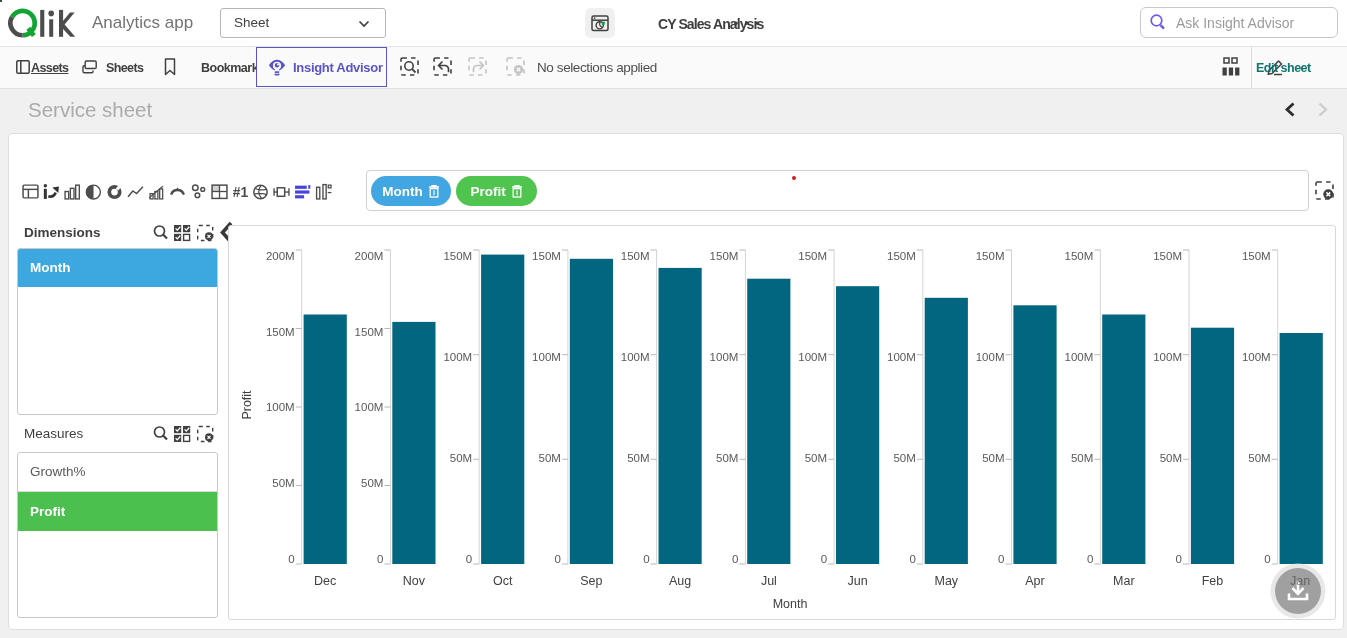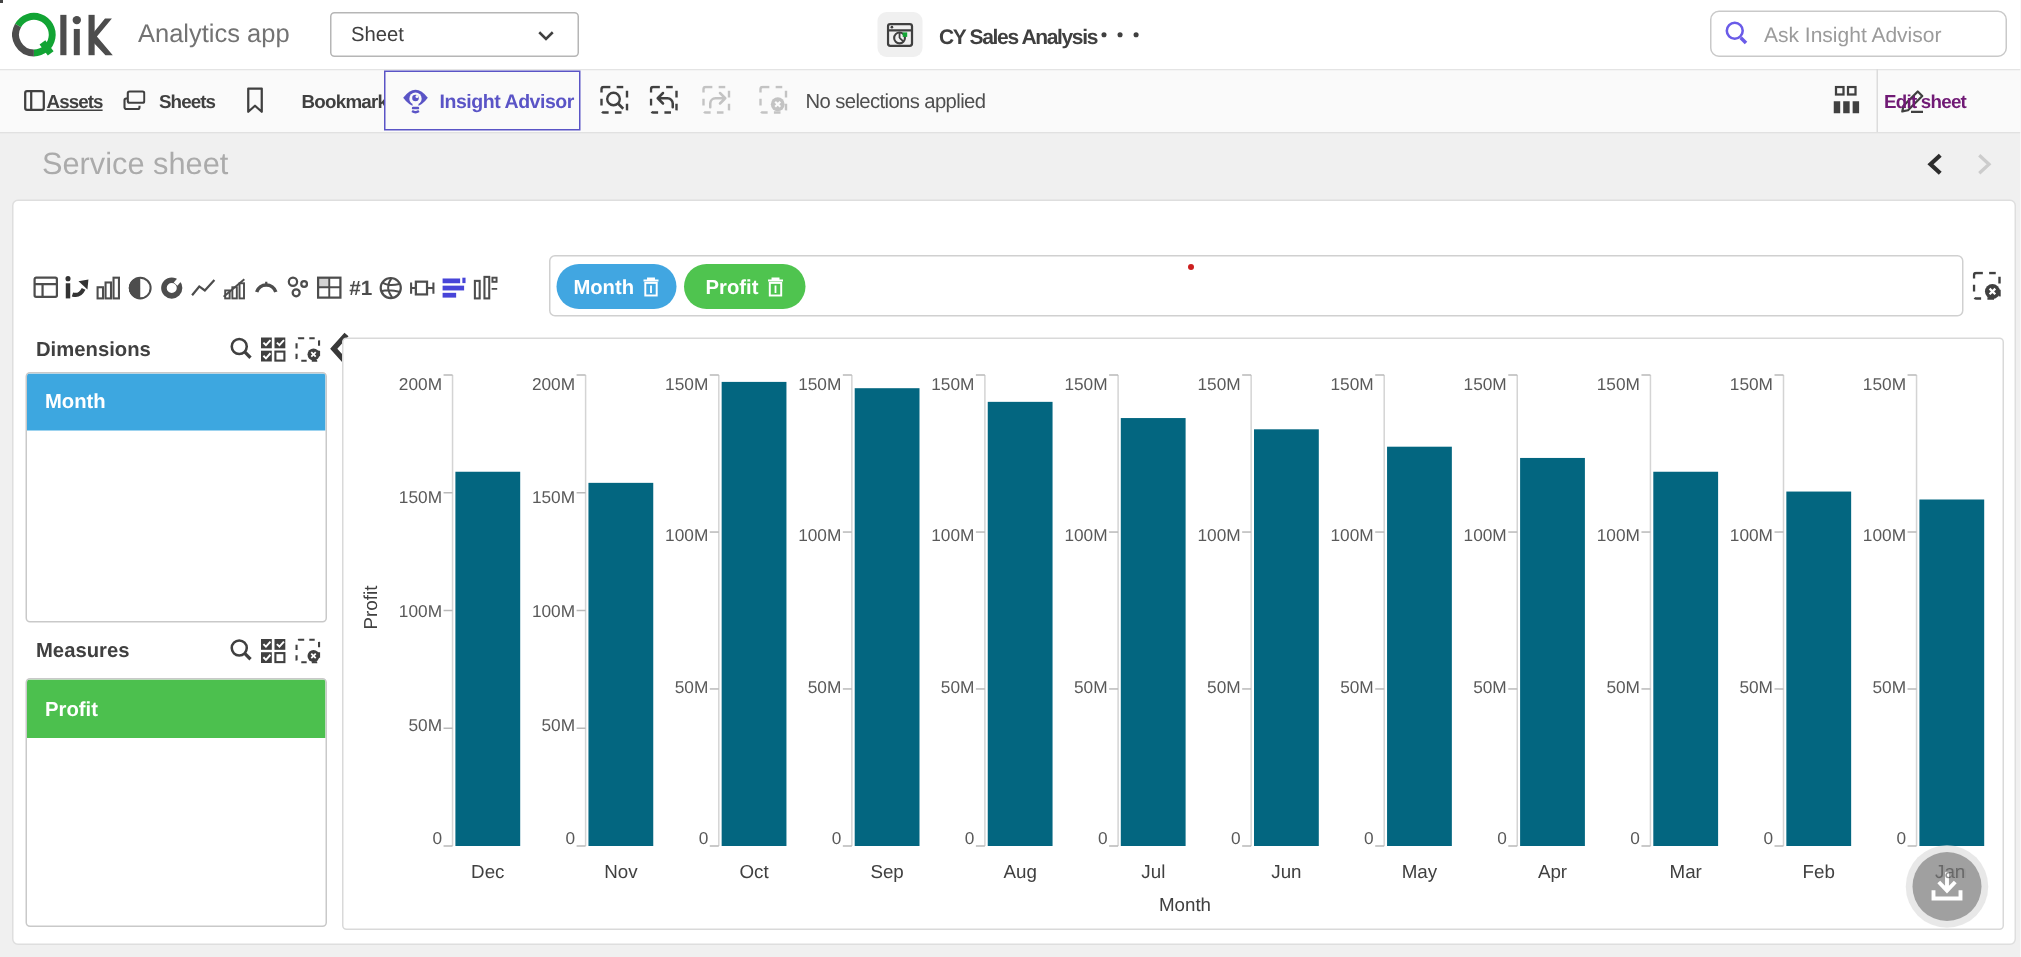--- a/index.html
+++ b/index.html
@@ -27,21 +27,21 @@
   </svg>
 <div class="abs" style="left:585px;top:8px;width:30px;height:30px;background:#f0f0f0;border-radius:6px;"></div>
 <svg class="abs" style="left:591px;top:14px;" width="19" height="19" viewBox="0 0 19 19">
 <rect x="1" y="2" width="16" height="14.5" rx="1.5" fill="none" stroke="#404040" stroke-width="1.5"></rect>
 <line x1="1" y1="6.2" x2="17" y2="6.2" stroke="#404040" stroke-width="1.5"></line>
 <circle cx="3.6" cy="4.1" r="0.9" fill="#404040"></circle>
 <circle cx="8.7" cy="11.3" r="3.6" fill="none" stroke="#404040" stroke-width="1.4"></circle>
 <path d="M8.7 11.3 V7.7 M8.7 11.3 L11.2 13.6" stroke="#404040" stroke-width="1.2" fill="none"></path>
 <rect x="10.8" y="7.6" width="3" height="3" fill="#12a434"></rect>
 </svg>
-<div class="abs" style="left:626px;top:16px;font-size:14px;font-weight:bold;color:#404040;letter-spacing:-0.9px;">CY Sales Analysis</div>
+<div class="abs" style="left:658px;top:16px;font-size:14px;font-weight:bold;color:#404040;letter-spacing:-0.9px;">CY Sales Analysis</div>
 <svg class="abs" style="left:734px;top:21px;" width="26" height="5" viewBox="0 0 26 5">
     <circle cx="2" cy="2.2" r="1.7" fill="#404040"></circle>
     <circle cx="12.7" cy="2.2" r="1.7" fill="#404040"></circle>
     <circle cx="23.4" cy="2.2" r="1.7" fill="#404040"></circle>
   </svg>
 <div class="abs" style="left:1140px;top:7px;width:198px;height:31px;border:1px solid #c9c9c9;border-radius:6px;background:#fff;"></div>
 <svg class="abs" style="left:1149px;top:13px;" width="18" height="18" viewBox="0 0 18 18">
     <circle cx="7.5" cy="7.5" r="5.3" fill="none" stroke="#6a5be8" stroke-width="1.7"></circle>
     <line x1="11.5" y1="12.2" x2="15" y2="15.7" stroke="#6a5be8" stroke-width="2.4"></line>
   </svg>
@@ -96,21 +96,21 @@
 <rect x="11" y="1" width="5" height="5" fill="none" stroke="#404040" stroke-width="1.5"></rect>
 <rect x="1.5" y="10.5" width="4.3" height="8" fill="#404040"></rect>
 <rect x="7.8" y="10.5" width="4.3" height="8" fill="#404040"></rect>
 <rect x="14.1" y="10.5" width="4.3" height="8" fill="#404040"></rect>
 </svg>
 <div class="abs" style="left:1251px;top:46px;width:1px;height:42px;background:#dcdcdc;"></div>
 <svg class="abs" style="left:1266px;top:58px;" width="18" height="18" viewBox="0 0 18 18">
 <path d="M3 12.5 L12.5 3 L15.5 6 L6 15.5 L2.2 16.3 z" fill="none" stroke="#404040" stroke-width="1.5" stroke-linejoin="round"></path>
 <line x1="8" y1="16.5" x2="16" y2="16.5" stroke="#404040" stroke-width="1.5"></line>
 </svg>
-<div class="abs" style="left:1256px;top:61px;font-size:12.5px;font-weight:bold;color:#701a75;letter-spacing:-0.5px;">Edit sheet</div>
+<div class="abs" style="left:1256px;top:61px;font-size:12.5px;font-weight:bold;color:#0f766e;letter-spacing:-0.5px;">Edit sheet</div>
 <div class="abs" style="left:28px;top:98px;font-size:20.5px;color:#ababab;">Service sheet</div>
 <svg class="abs" style="left:1283px;top:102px;" width="14" height="15" viewBox="0 0 14 15">
     <path d="M10.5 1.5 L4 7.5 L10.5 13.5" fill="none" stroke="#2d2d2d" stroke-width="2.8"></path>
   </svg>
 <svg class="abs" style="left:1316px;top:102px;" width="14" height="15" viewBox="0 0 14 15">
     <path d="M3.5 1.5 L10 7.5 L3.5 13.5" fill="none" stroke="#cccccc" stroke-width="2.2"></path>
   </svg>
 <div class="abs" style="left:8px;top:133px;width:1336px;height:497px;background:#fff;border:1px solid #dedede;border-radius:4px;"></div>
 <svg style="position:absolute;left:22px;top:183px;" width="17" height="17" viewBox="0 0 16 16">
     <rect x="1" y="2" width="14" height="12" rx="1" fill="none" stroke="#4d4d4d" stroke-width="1.4"></rect>
@@ -222,40 +222,41 @@
       <circle cx="12" cy="12.3" r="4" fill="#404040"></circle>
       <path d="M10.5 10.8 l3 3 M13.5 10.8 l-3 3" stroke="#fff" stroke-width="1.2"></path>
     </g>
   </svg>
 <svg class="abs" style="left:219px;top:221px;" width="15" height="23" viewBox="0 0 15 23">
     <path d="M12 2 L3.5 11.5 L12 21" fill="none" stroke="#383838" stroke-width="3.6"></path>
   </svg>
 <div class="abs" style="left:17px;top:248px;width:201px;height:167px;background:#fff;border:1px solid #c9c9c9;border-radius:3px;overflow:hidden;">
     <div style="height:38px;background:#3da7e0;color:#fff;font-size:13.5px;font-weight:bold;line-height:38px;padding-left:12px;">Month</div>
   </div>
-<div class="abs" style="left:24px;top:426px;font-size:13.5px;font-weight:bold;color:#404040;">Measures</div>
+<div class="abs" style="left:24px;top:426px;font-size:13.5px;font-weight:normal;color:#404040;">Measures</div>
 <svg style="position:absolute;left:153px;top:425px;" width="65" height="18" viewBox="0 0 65 18">
     <circle cx="6.5" cy="7" r="5" fill="none" stroke="#404040" stroke-width="1.7"></circle>
     <line x1="10.3" y1="10.8" x2="14" y2="14.5" stroke="#404040" stroke-width="2.2"></line>
     <g transform="translate(21,0)">
       <rect x="0" y="1" width="7.2" height="7.2" fill="#404040"></rect>
       <path d="M1.6 4.4 l1.7 1.7 3-3.4" stroke="#fff" stroke-width="1.3" fill="none"></path>
       <rect x="9" y="1" width="7.2" height="7.2" fill="#404040"></rect>
       <path d="M10.6 4.4 l1.7 1.7 3-3.4" stroke="#fff" stroke-width="1.3" fill="none"></path>
       <rect x="0" y="9.8" width="7.2" height="7.2" fill="#404040"></rect>
       <path d="M1.6 13.2 l1.7 1.7 3-3.4" stroke="#fff" stroke-width="1.3" fill="none"></path>
       <rect x="9.6" y="10.4" width="6" height="6" fill="none" stroke="#404040" stroke-width="1.4"></rect>
     </g>
     <g transform="translate(44,0)">
       <rect x="0.7" y="1.5" width="15" height="15" rx="1.5" fill="none" stroke="#404040" stroke-width="1.4" stroke-dasharray="3.6 3.4"></rect>
       <circle cx="12" cy="12.3" r="4" fill="#404040"></circle>
       <path d="M10.5 10.8 l3 3 M13.5 10.8 l-3 3" stroke="#fff" stroke-width="1.2"></path>
     </g>
   </svg>
 <div class="abs" style="left:17px;top:452px;width:201px;height:166px;background:#fff;border:1px solid #c9c9c9;border-radius:3px;overflow:hidden;">
+<div style="height:39px;font-size:13.5px;color:#595959;line-height:38px;padding-left:12px;border-bottom:1px solid #dcdcdc;">Growth%</div>
 <div style="height:39px;background:#4cc04e;color:#fff;font-size:13.5px;font-weight:bold;line-height:39px;padding-left:12px;">Profit</div>
 </div>
 <div class="abs" style="left:228px;top:225px;width:1108px;height:395px;background:#fff;border:1px solid #d9d9d9;border-radius:3px;"></div>
 <div class="abs" style="left:228px;top:225px;width:1107px;height:394px;padding-left:46px;">
     <svg width="1107" height="394" viewBox="0 0 1107 394" style="position:absolute;left:0;top:0;">
       <line x1="73.7" y1="25" x2="73.7" y2="339" stroke="#d4d4d4" stroke-width="1"></line>
       <line x1="67.7" y1="25.0" x2="73.7" y2="25.0" stroke="#b9b9b9" stroke-width="1"></line>
       <line x1="67.7" y1="103.5" x2="73.7" y2="103.5" stroke="#b9b9b9" stroke-width="1"></line>
       <line x1="67.7" y1="182.0" x2="73.7" y2="182.0" stroke="#b9b9b9" stroke-width="1"></line>
       <line x1="67.7" y1="260.5" x2="73.7" y2="260.5" stroke="#b9b9b9" stroke-width="1"></line>

